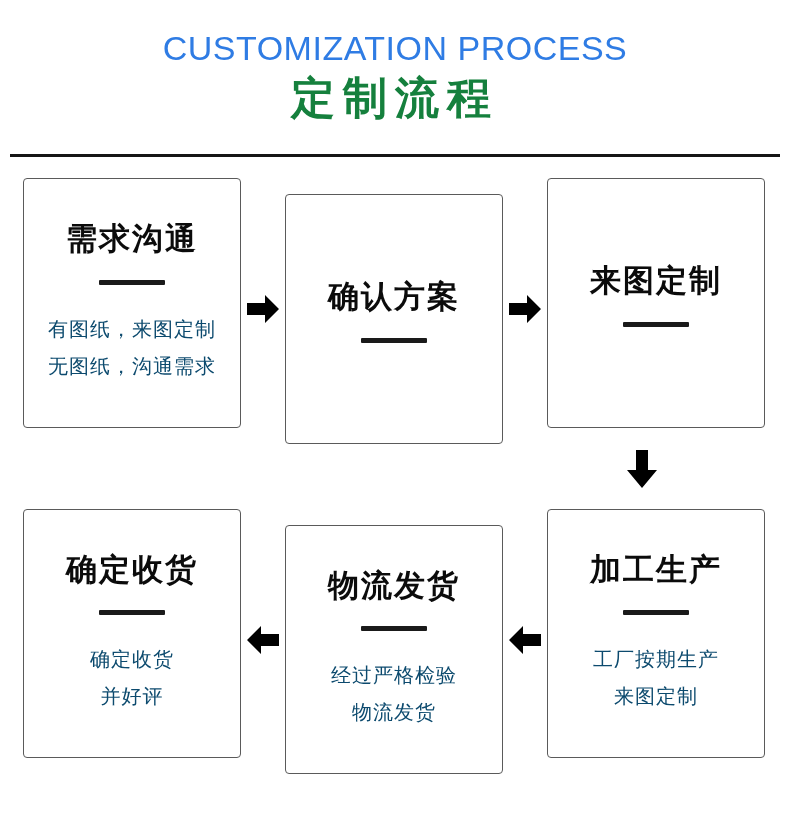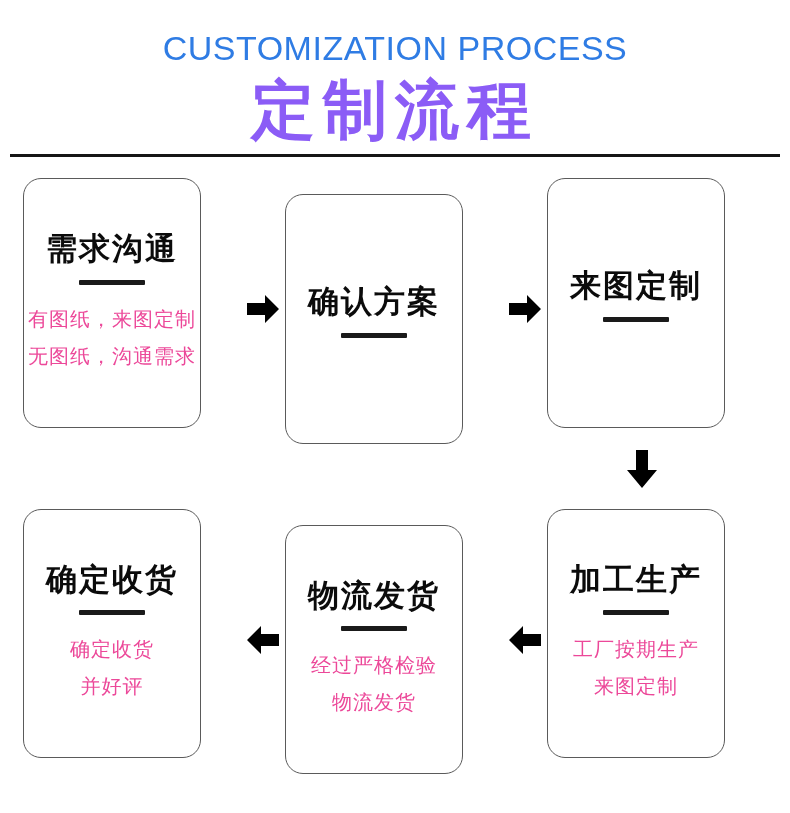--- a/index.html
+++ b/index.html
@@ -29,24 +29,24 @@
     font-size: 34px;
     font-weight: 400;
     letter-spacing: 0.5px;
     color: #2f7ce4;
     line-height: 1.1;
     font-family: "Liberation Sans", "DejaVu Sans", sans-serif;
   }
   .title-cn {
     margin: 0;
     padding-top: 6px;
-    font-size: 64px;
+    font-size: 44px;
     font-weight: 700;
     letter-spacing: 8px;
-    color: #8b5cf6;
+    color: #15803d;
     line-height: 1.15;
     font-family: "DejaVu Serif", "Liberation Serif", serif;
   }
   .header-rule {
     position: absolute;
     left: 10px;
     top: 154px;
     width: 770px;
     height: 3px;
     background: #161616;
@@ -57,29 +57,30 @@
     position: absolute;
     left: 0;
     top: 0;
     width: 790px;
     height: 813px;
   }
 
   .card {
     position: absolute;
     box-sizing: border-box;
-    width: 178px;
+    width: 218px;
     height: 250px;
     border: 1.4px solid #5a5a5a;
-    border-radius: 18px;
+    border-radius: 4px;
     background: #ffffff;
     display: flex;
     flex-direction: column;
     align-items: center;
     justify-content: center;
+    gap: 10px;
   }
   .card.row1 { top: 178px; height: 250px; }
   .card.row2 { top: 509px; height: 249px; }
   .col1 { left: 23px; }
   .col2 { left: 285px; margin-top: 16px; }
   .col3 { left: 547px; }
 
   .card-title {
     font-family: "DejaVu Serif", "Liberation Serif", serif;
     font-weight: 700;
@@ -96,21 +97,21 @@
     background: #1a1a1a;
     margin: 14px 0 16px 0;
     border-radius: 1px;
   }
   .card-lines {
     text-align: center;
   }
   .card-line {
     font-family: "DejaVu Sans", "Liberation Sans", sans-serif;
     font-size: 20px;
-    color: #ec4899;
+    color: #0c4a6e;
     line-height: 1.85;
     letter-spacing: 1px;
     white-space: nowrap;
   }
 
   
   .arrow {
     position: absolute;
     display: block;
   }

